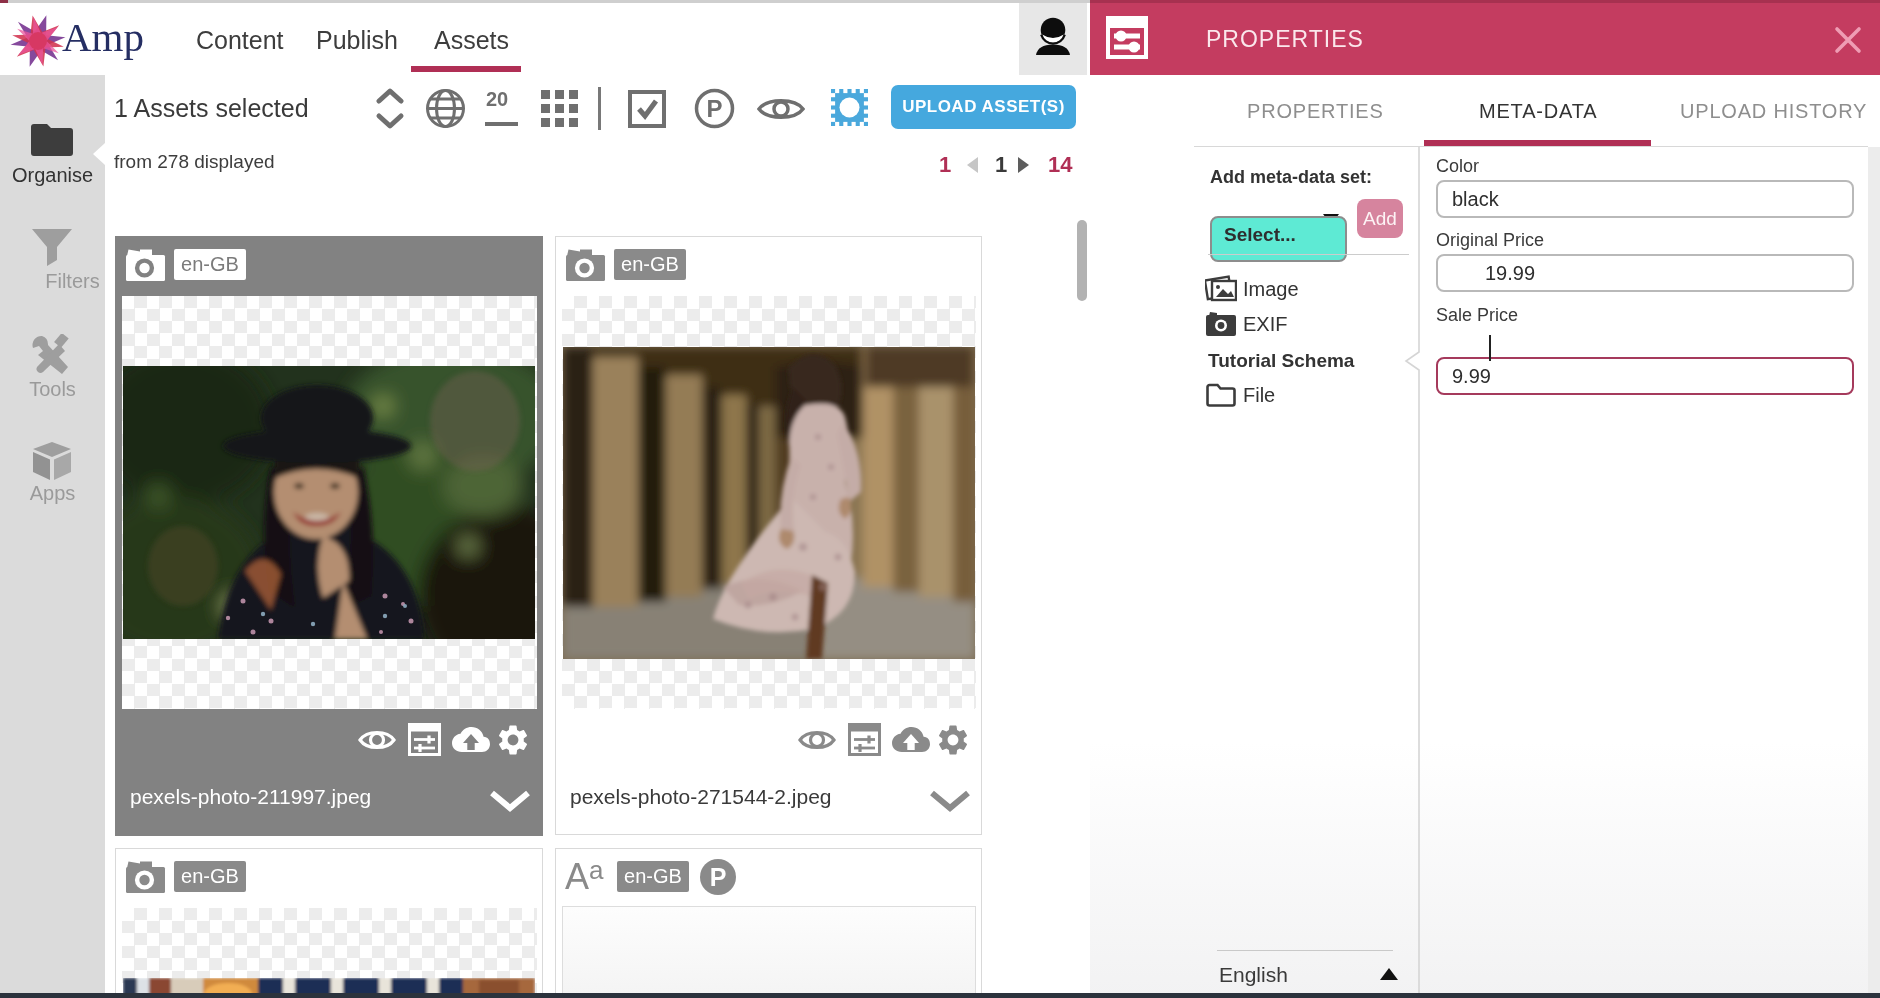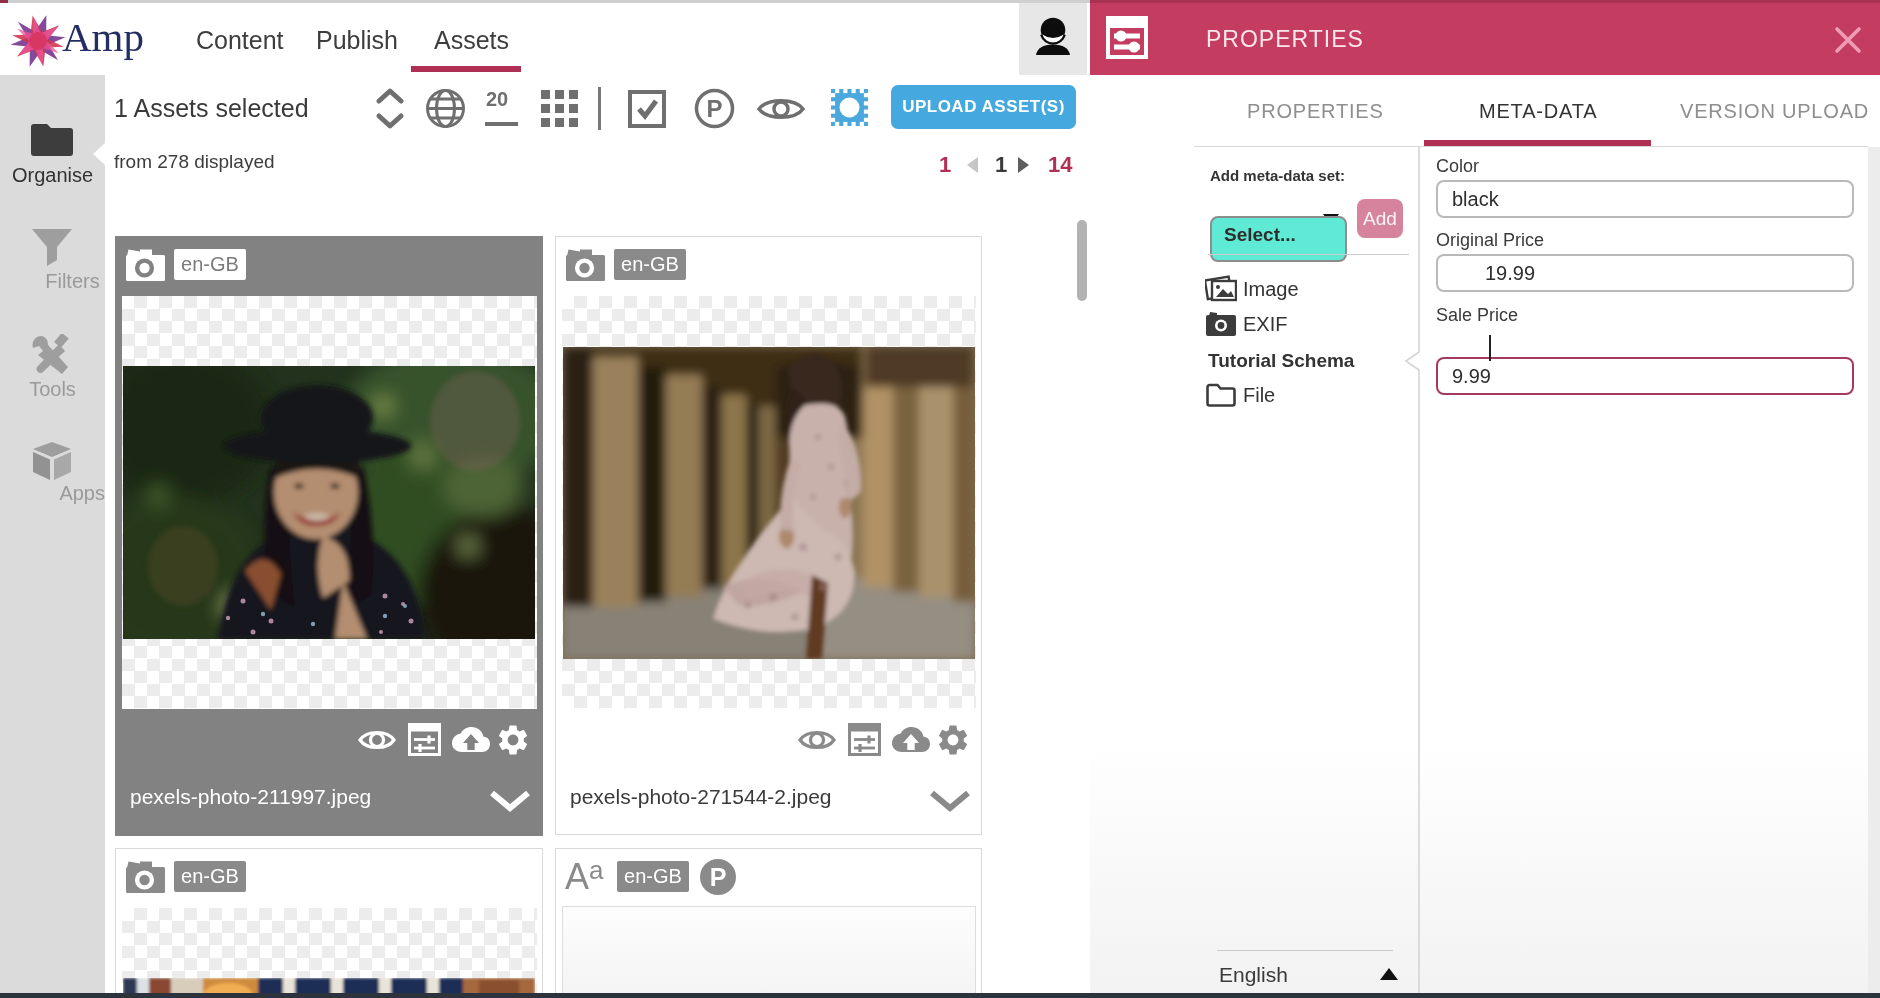--- a/index.html
+++ b/index.html
@@ -64,21 +64,21 @@
   .tab { top:100px; font-size:20px; letter-spacing:0.8px; }
   #tabline { left:104px; top:146px; width:674px; height:1px; background:#d8d8d8; }
   #tabActive { left:334px; top:140px; width:227px; height:6px; background:#b02f55; }
   #rbody { left:1090px; top:147px; width:778px; height:851px;
     background:linear-gradient(#ffffff 70%, #f2f2f3 100%); }
 
   
   #rscroll { left:1868px; top:147px; width:12px; height:848px; background:#ececec; }
 
   
-  #amdLabel { left:1210px; top:167px; font-size:15px; font-weight:bold; color:#333; }
+  #amdLabel { left:1210px; top:167px; font-size:18px; font-weight:bold; color:#333; }
   #selectBox { left:1210px; top:216px; width:137px; height:46px; border:2px solid #8d8d8d;
     border-radius:8px; background:#5eead4; }
   #selectBox span { position:absolute; left:12px; top:6px; font-size:19px;
     font-weight:bold; color:#2e2e2e; }
   #addBtn { left:1357px; top:199px; width:46px; height:39px; background:#d6849e;
     border-radius:8px; color:#fdf3f5; font-size:19px; text-align:center;
     line-height:39px; }
   #amdDivider { left:1208px; top:254px; width:201px; height:1px; background:#cccccc; }
   .mdrow { font-size:20px; color:#333; }
 
@@ -154,21 +154,21 @@
   <div class="abs sideLabel" style="left:0;top:378px;color:#9a9a9a;">Tools</div>
   <div class="abs" style="left:31px;top:440px;">
     <svg width="42" height="42" viewBox="0 0 42 42">
       <g fill="#9e9e9e">
         <polygon points="21,2 40,9 21,17 2,9"></polygon>
         <polygon points="2,12 19,19.5 19,40 2,32" fill="#929292"></polygon>
         <polygon points="40,12 23,19.5 23,40 40,32" fill="#a8a8a8"></polygon>
       </g>
     </svg>
   </div>
-  <div class="abs sideLabel" style="left:0;top:482px;color:#9a9a9a;text-align:right;">Apps</div>
+  <div class="abs sideLabel" style="left:0;top:482px;color:#9a9a9a;">Apps</div>
 
   <div class="abs" style="left:1033px;top:13px;">
     <svg width="40" height="45" viewBox="0 0 40 45">
       <circle cx="20" cy="17" r="12.3" fill="#0d0d0d"></circle>
       <path d="M9.2 21.5 Q20 28.6 30.8 21.5 Q28 29.5 20 29.5 Q12 29.5 9.2 21.5 Z" fill="#fff"></path>
       <path d="M8.2 21.8 A12.3 12.3 0 0 0 31.8 21.8" stroke="#0d0d0d" stroke-width="2.2" fill="none"></path>
       <path d="M3 42 Q5 31.5 20 31.5 Q35 31.5 37 42 Z" fill="#0d0d0d"></path>
     </svg>
   </div>
 
@@ -516,21 +516,21 @@
     </svg>
   </div>
   <div class="abs" style="left:562px;top:906px;width:414px;height:91px;border:1px solid #ddd;background:linear-gradient(#fdfdfd,#f4f4f4);"></div>
 
   <div class="abs" id="rpanel"></div>
   <div class="abs" id="rbody"></div>
   <div class="abs" id="rheader"></div>
   <div class="abs" id="rtitle">PROPERTIES</div>
   <div class="abs tab" style="left:1247px;color:#8e8e8e;">PROPERTIES</div>
   <div class="abs tab" style="left:1479px;color:#333;">META-DATA</div>
-  <div class="abs tab" style="left:1680px;color:#8e8e8e;">VERSION UPLOAD</div>
+  <div class="abs tab" style="left:1680px;color:#8e8e8e;">UPLOAD HISTORY</div>
   <div class="abs" id="tabline" style="left:1194px;"></div>
   <div class="abs" id="tabActive" style="left:1424px;"></div>
   <div class="abs" id="rscroll"></div>
 
   <div class="abs" style="left:1106px;top:16px;">
     <svg width="42" height="43" viewBox="0 0 42 43">
       <rect x="2" y="2" width="38" height="39" fill="none" stroke="#fff" stroke-width="4"></rect>
       <rect x="2" y="2" width="38" height="10" fill="#fff"></rect>
       <line x1="8" y1="20" x2="34" y2="20" stroke="#fff" stroke-width="5"></line>
       <circle cx="15" cy="20" r="5.5" fill="#fff"></circle>

